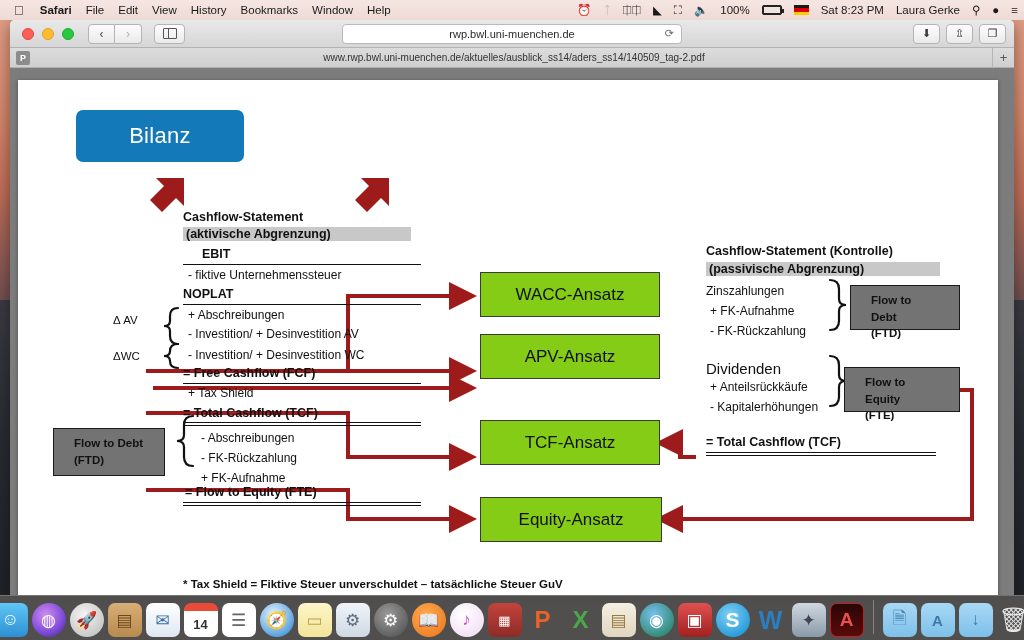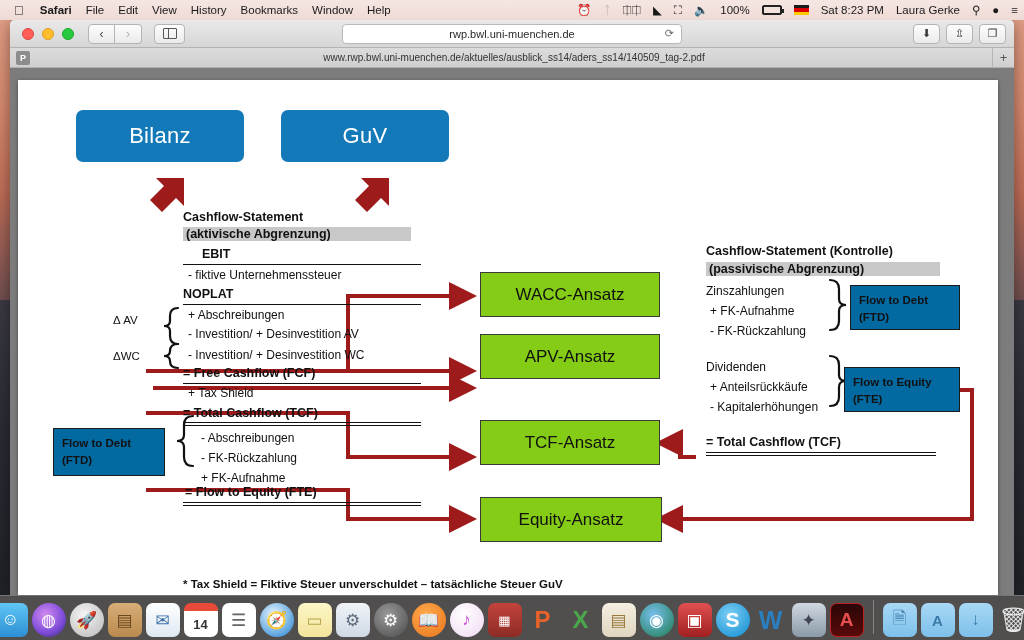--- a/index.html
+++ b/index.html
@@ -115,22 +115,22 @@
     display: flex; align-items: center; justify-content: center;
     font-size: 22px; letter-spacing: .3px;
   }
   
   .ansatz {
     position: absolute; border: 1.3px solid #3a3a3a; background: #84cc16;
     display: flex; align-items: center; justify-content: center; font-size: 17px; color: #111;
   }
   
   .smallbox {
-    position: absolute; border: 1.3px solid #1a1a1a; background: #0369a1;
-    font-size: 11.5px; font-weight: bold; color: #111; padding: 6px 8px; line-height: 1.45;
+    position: absolute; border: 1.3px solid #1a1a1a; background: #737373;
+    font-size: 11.5px; font-weight: bold; color: #111; padding: 6px 20px; line-height: 1.45;
   }
   .txt { position: absolute; white-space: nowrap; color: #111; }
   .b { font-weight: bold; }
   .hl { background: #c8c8c8; padding: 0 3px; }
   .rule { position: absolute; background: #111; height: 1.2px; }
   .rule2 { position: absolute; height: 4px; border-top: 1.2px solid #111; border-bottom: 1.2px solid #111; }
   svg.overlay { position: absolute; inset: 0; width: 100%; height: 100%; pointer-events: none; }
 
   
   .dock {
@@ -263,23 +263,20 @@
           </g>
 
           <g stroke="#9e1b1b" stroke-width="4" fill="none">
             <path d="M932,310 L954,310 L954,439 L641,439" marker-end="url(#ah)"></path>
           </g>
         </svg>
 
         <div class="bluebox" style="left:58px; top:30px; width:168px; height:52px;">
           <span>Bilanz</span>
         </div>
-        <div class="bluebox" style="left:263px; top:30px; width:168px; height:52px;">
-          <span>GuV</span>
-        </div>
 
         <div class="txt b" style="left:165px; top:130px; font-size:12.5px;">Cashflow-Statement</div>
         <div class="txt b hl" style="left:165px; top:147px; font-size:12.5px; width:228px;">(aktivische Abgrenzung)</div>
 
         <div class="txt b" style="left:165px; top:167px; font-size:12.5px;padding-left:19px;">EBIT</div>
         <div class="rule" style="left:165px; top:184px; width:238px;"></div>
 
         <div class="txt" style="left:170px; top:188px; font-size:12px;">- fiktive Unternehmenssteuer</div>
 
         <div class="txt b" style="left:165px; top:207px; font-size:12.5px;">NOPLAT</div>
@@ -336,21 +333,21 @@
           <span>Equity-Ansatz</span>
         </div>
 
         <div class="txt b" style="left:688px; top:164px; font-size:12.5px;">Cashflow-Statement (Kontrolle)</div>
         <div class="txt b hl" style="left:688px; top:182px; font-size:12.5px; width:234px;">(passivische Abgrenzung)</div>
 
         <div class="txt" style="left:688px; top:204px; font-size:12px;">Zinszahlungen</div>
         <div class="txt" style="left:692px; top:224px; font-size:12px;">+ FK-Aufnahme</div>
         <div class="txt" style="left:692px; top:244px; font-size:12px;">- FK-Rückzahlung</div>
 
-        <div class="txt" style="left:688px; top:280px; font-size:12px;">Dividenden</div>
+        <div class="txt" style="left:688px; top:280px; font-size:15px;">Dividenden</div>
         <div class="txt" style="left:692px; top:300px; font-size:12px;">+ Anteilsrückkäufe</div>
         <div class="txt" style="left:692px; top:320px; font-size:12px;">- Kapitalerhöhungen</div>
 
         <svg class="overlay" viewBox="0 0 980 520">
           <g stroke="#111" stroke-width="2.2" fill="none" stroke-linecap="round">
 
             <path d="M812,200 q9,0 9,9 l0,10 q0,6 7,6 q-7,0 -7,6 l0,10 q0,9 -9,9"></path>
 
             <path d="M812,276 q9,0 9,9 l0,10 q0,6 7,6 q-7,0 -7,6 l0,10 q0,9 -9,9"></path>
           </g>

